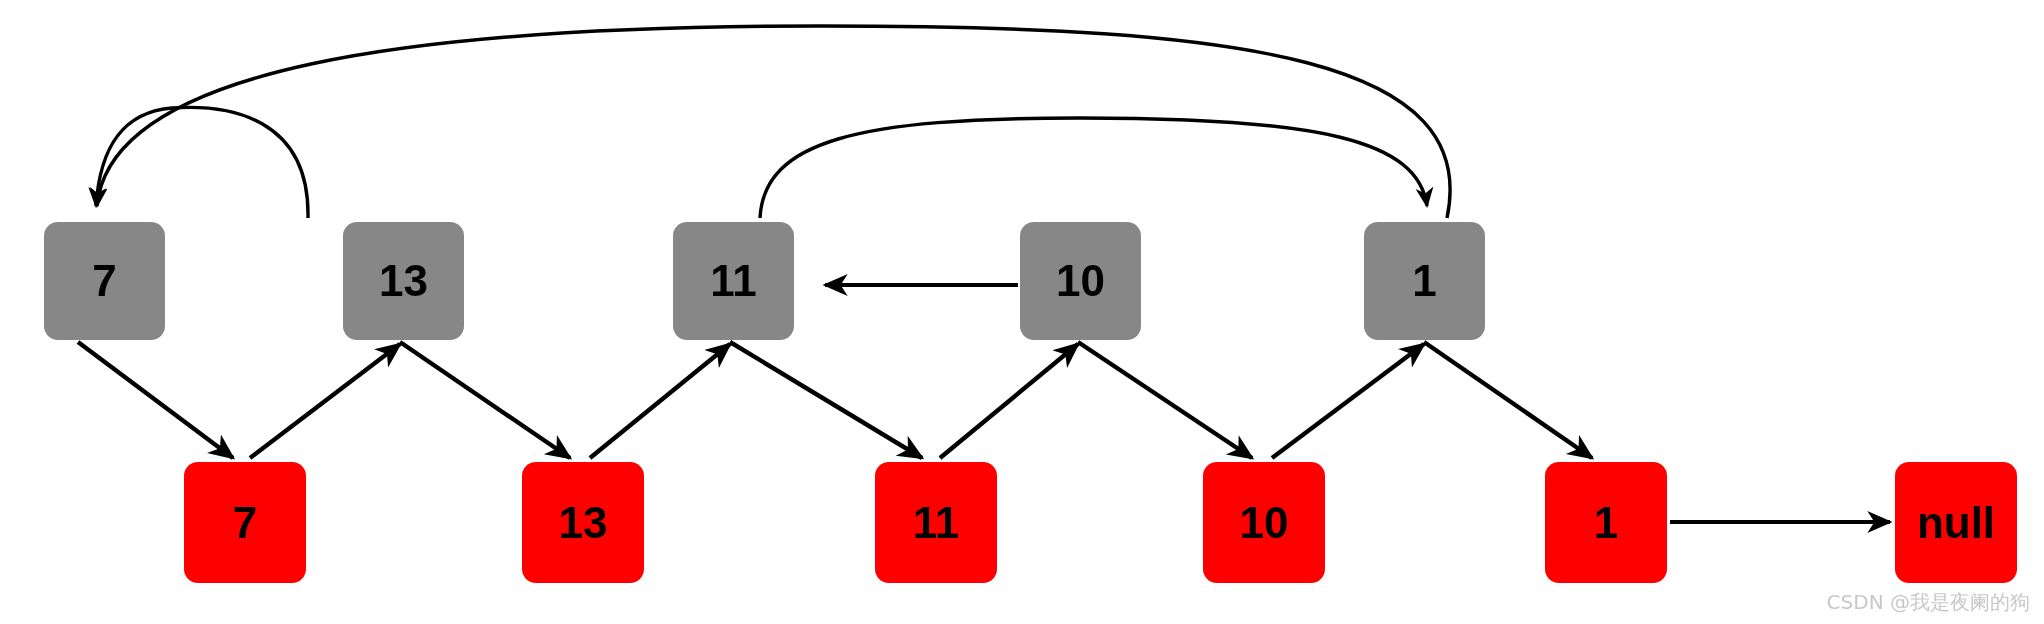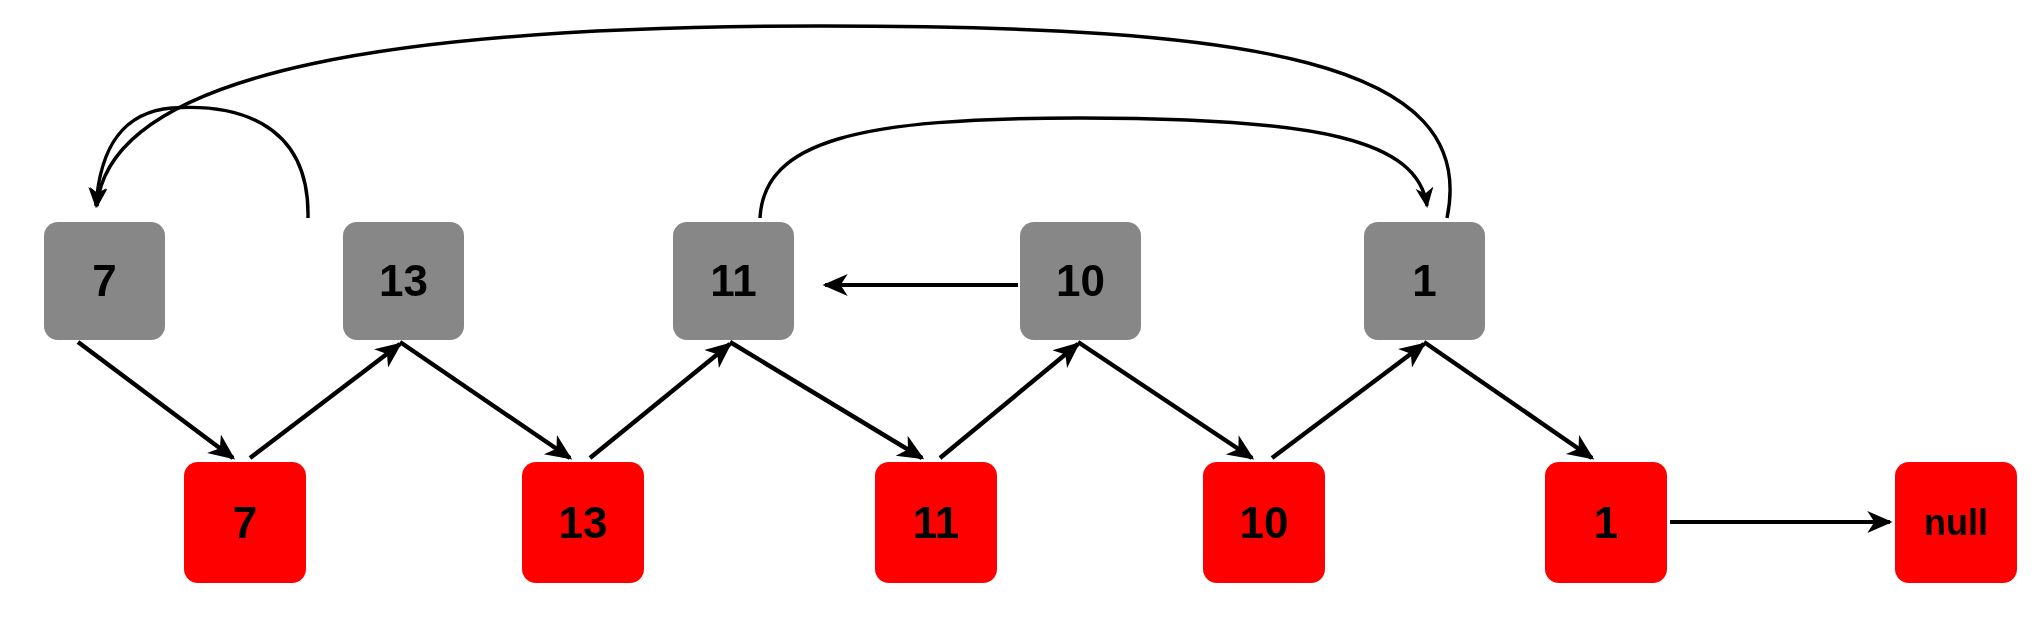--- a/index.html
+++ b/index.html
@@ -44,21 +44,21 @@
   .node-entry {
     background: #ff0000;
     width: 122px;
     height: 121px;
     font-size: 44px;
   }
   .node-null {
     background: #ff0000;
     width: 122px;
     height: 121px;
-    font-size: 36px;
+    font-size: 44px;
   }
   .watermark {
     position: absolute;
     right: 14px;
     bottom: 8px;
     color: #c8c8c8;
     font-size: 20px;
     font-family: "DejaVu Sans", sans-serif;
     white-space: nowrap;
     user-select: none;
@@ -107,14 +107,15 @@
   <div class="node node-hash" style="left:1020px;top:222px;">10</div>
   <div class="node node-hash" style="left:1364px;top:222px;">1</div>
 
   <div class="node node-entry" style="left:184px; top:462px;">7</div>
   <div class="node node-entry" style="left:522px; top:462px;">13</div>
   <div class="node node-entry" style="left:875px; top:462px;">11</div>
   <div class="node node-entry" style="left:1203px;top:462px;">10</div>
   <div class="node node-entry" style="left:1545px;top:462px;">1</div>
   <div class="node node-null" style="left:1895px;top:462px;">null</div>
 
+  <div class="watermark">CSDN @我是夜阑的狗</div>
 
 </div>
 
 </body></html>

